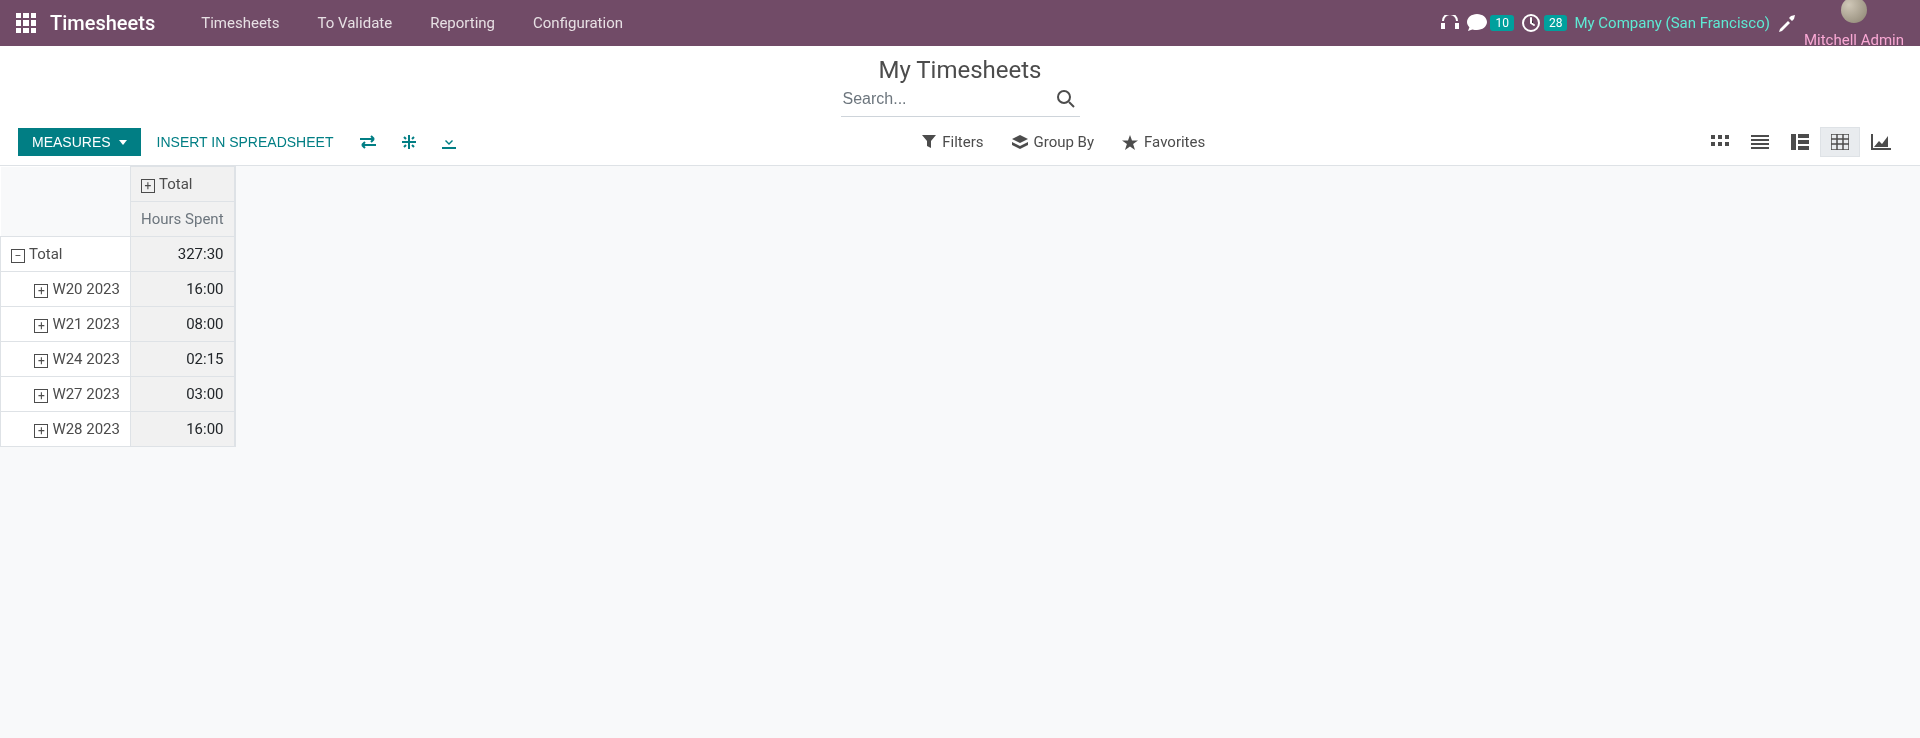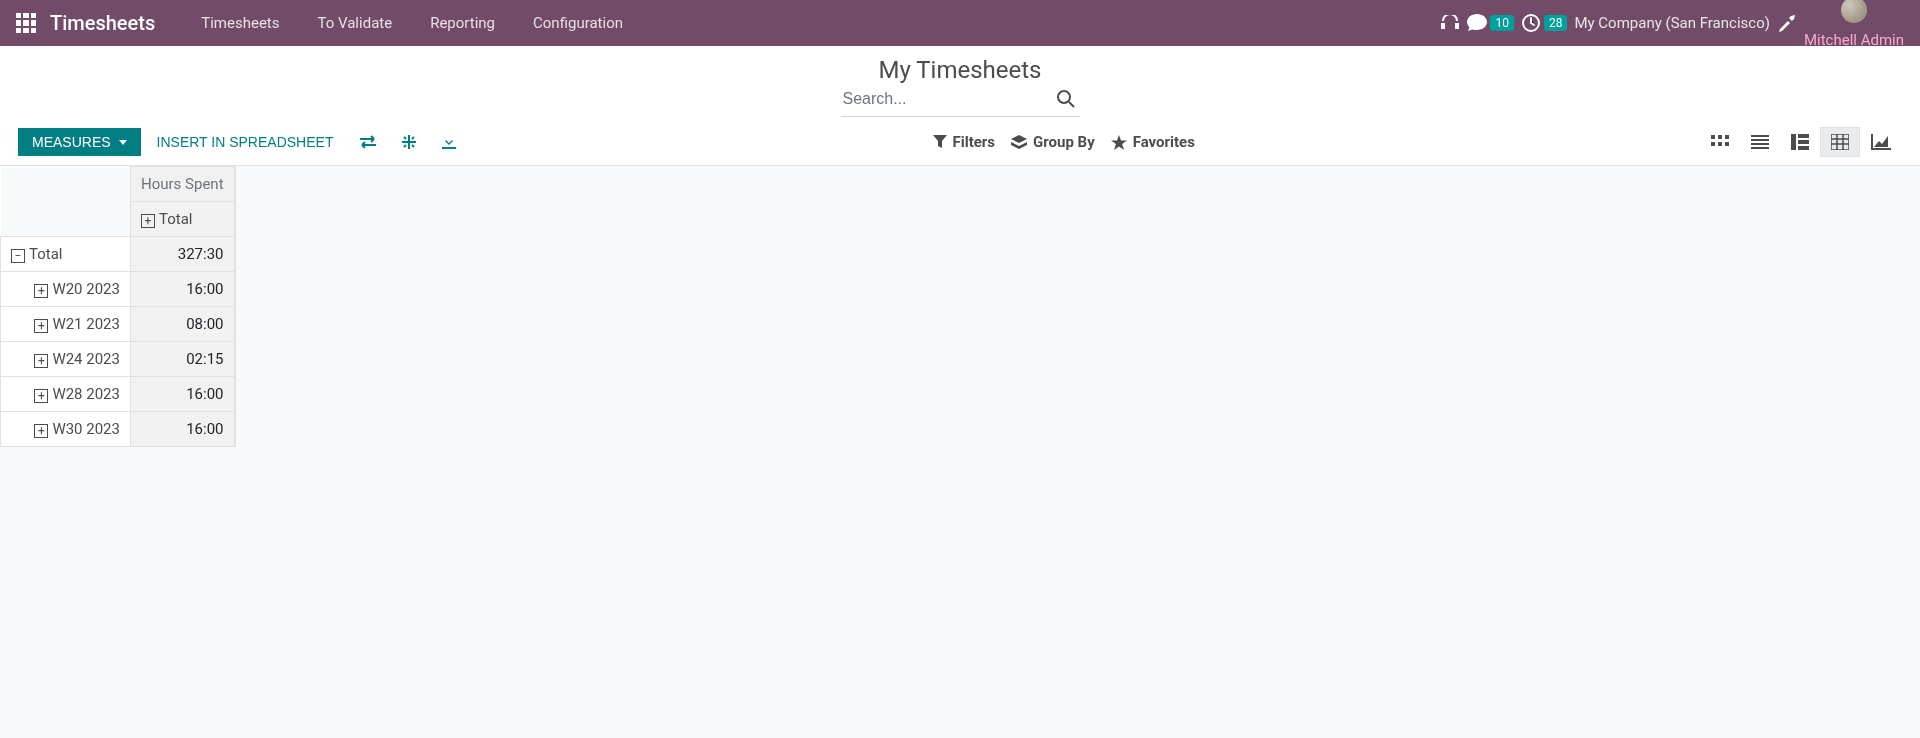--- a/index.html
+++ b/index.html
@@ -22,38 +22,38 @@
     padding: 0 16px;
   }
   .navbar-left { display: flex; align-items: center; gap: 14px; }
   .apps-icon { width: 20px; height: 20px; display: grid; grid-template-columns: repeat(3,1fr); grid-template-rows: repeat(3,1fr); gap: 2px; cursor: pointer; }
   .apps-icon span { background: #fff; }
   .brand { font-size: 20px; font-weight: 500; margin-right: 20px; cursor: pointer; }
   .nav-item { color: #e7e0e4; font-size: 15px; padding: 0 12px; cursor: pointer; }
   .navbar-right { margin-left: auto; display: flex; align-items: center; gap: 7px; }
   .icon-btn { color: #fff; cursor: pointer; display: flex; align-items: center; position: relative; }
   .badge { background: #00a09d; color: #fff; font-size: 12px; padding: 1px 5px; border-radius: 3px; margin-left: 3px; line-height: 1.2;}
-  .company { cursor: pointer; font-size: 15px; color: #e5e5e5;}
+  .company { cursor: pointer; font-size: 15px; color: #5eead4;}
   .user-menu { display: flex; align-items: center; gap: 8px; cursor: pointer; font-size: 15px; color: #f9a8d4; flex-direction: column;}
   .avatar { width: 26px; height: 26px; border-radius: 50%; background: radial-gradient(circle at 30% 30%, #d0c8b8, #8a8270); }
   svg { display: block; }
   
   .control-panel { background: #fff; border-bottom: 1px solid #dee2e6; padding: 10px 18px 0 18px; }
   .cp-top { display: flex; align-items: center; flex-direction: column; }
   .breadcrumb { font-size: 24px; color: #4c4c4c; flex: 1; }
   .search-wrap { flex: 1; display: flex; align-items: center; border-bottom: 1px solid #ced4da; padding-bottom: 2px; }
   .search-input { flex: 1; border: none; outline: none; font-size: 16px; padding: 6px 2px; background: transparent; }
   .search-input::placeholder { color: #6c757d; }
   .search-icon { cursor: pointer; color: #4c4c4c; padding: 4px; }
   .cp-bottom { display: flex; align-items: center; margin-top: 10px; padding-bottom: 8px; }
   .btn-teal { background: #017e84; color: #fff; border: none; padding: 6px 14px; font-size: 14px; cursor: pointer; display: inline-flex; align-items: center; gap: 8px; text-transform: uppercase; }
   .btn-teal .caret { width:0;height:0;border-left:4px solid transparent;border-right:4px solid transparent;border-top:5px solid #fff; }
   .link-btn { color: #017e84; background: none; border: none; font-size: 14px; padding: 6px 12px; cursor: pointer; text-transform: uppercase; }
   .tool-icon { color: #017e84; cursor: pointer; padding: 6px 10px; }
-  .search-options { margin-left: auto; display: flex; align-items: flex-start; gap: 16px; padding-right: 40px; font-weight: bold;}
+  .search-options { margin-left: auto; display: flex; align-items: flex-start; gap: 28px; padding-right: 40px;}
   .search-opt { display: flex; align-items: center; gap: 6px; cursor: pointer; color: #4c4c4c; font-size: 15px; }
   .view-switcher { margin-left: auto; display: flex; align-items: center; }
   .view-btn { padding: 6px 10px; cursor: pointer; color: #4c4c4c; border: 1px solid transparent; }
   .view-btn.active { background: #e9ecef; border: 1px solid #dee2e6; }
   
   .pivot-area { background: #f8f9fa; padding: 0; }
   .pivot { border-collapse: collapse; background: #fff; font-size: 15px; }
   .pivot th, .pivot td { border: 1px solid #dee2e6; padding: 8px 10px; white-space: nowrap; }
   .pivot th { font-weight: 400; text-align: left; color: #4c4c4c; background: #fff;}
   .pivot .col-head { min-width: 90px; }
@@ -224,50 +224,50 @@
     </div>
   </div>
 </div>
 
 <div class="pivot-area">
   <div class="pivot-wrap">
   <table class="pivot">
     <thead>
       <tr>
         <th class="corner"></th>
-        <th class="measure-head">Hours Spent</th>
-      </tr>
-      <tr>
-        <th class="corner"></th>
         <th class="col-head">
           <span class="expand-icon">+</span><span>Total</span>
         </th>
       </tr>
+      <tr>
+        <th class="corner"></th>
+        <th class="measure-head">Hours Spent</th>
+      </tr>
     </thead>
     <tbody id="pivot-body">
           <tr>
             <th class="row-head total"><span class="expand-icon">−</span><span>Total</span></th>
             <td class="val">327:30</td>
           </tr>
           <tr>
             <th class="row-head"><span class="expand-icon">+</span><span>W20 2023</span></th>
             <td class="val">16:00</td>
           </tr>
           <tr>
             <th class="row-head"><span class="expand-icon">+</span><span>W21 2023</span></th>
             <td class="val">08:00</td>
           </tr>
           <tr>
             <th class="row-head"><span class="expand-icon">+</span><span>W24 2023</span></th>
             <td class="val">02:15</td>
           </tr>
           <tr>
+            <th class="row-head"><span class="expand-icon">+</span><span>W27 2023</span></th>
+            <td class="val">03:00</td>
+          </tr>
+          <tr>
             <th class="row-head"><span class="expand-icon">+</span><span>W28 2023</span></th>
             <td class="val">16:00</td>
           </tr>
-          <tr>
-            <th class="row-head"><span class="expand-icon">+</span><span>W30 2023</span></th>
-            <td class="val">16:00</td>
-          </tr>
         </tbody>
   </table>
   </div>
 </div>
 
 </body></html>

